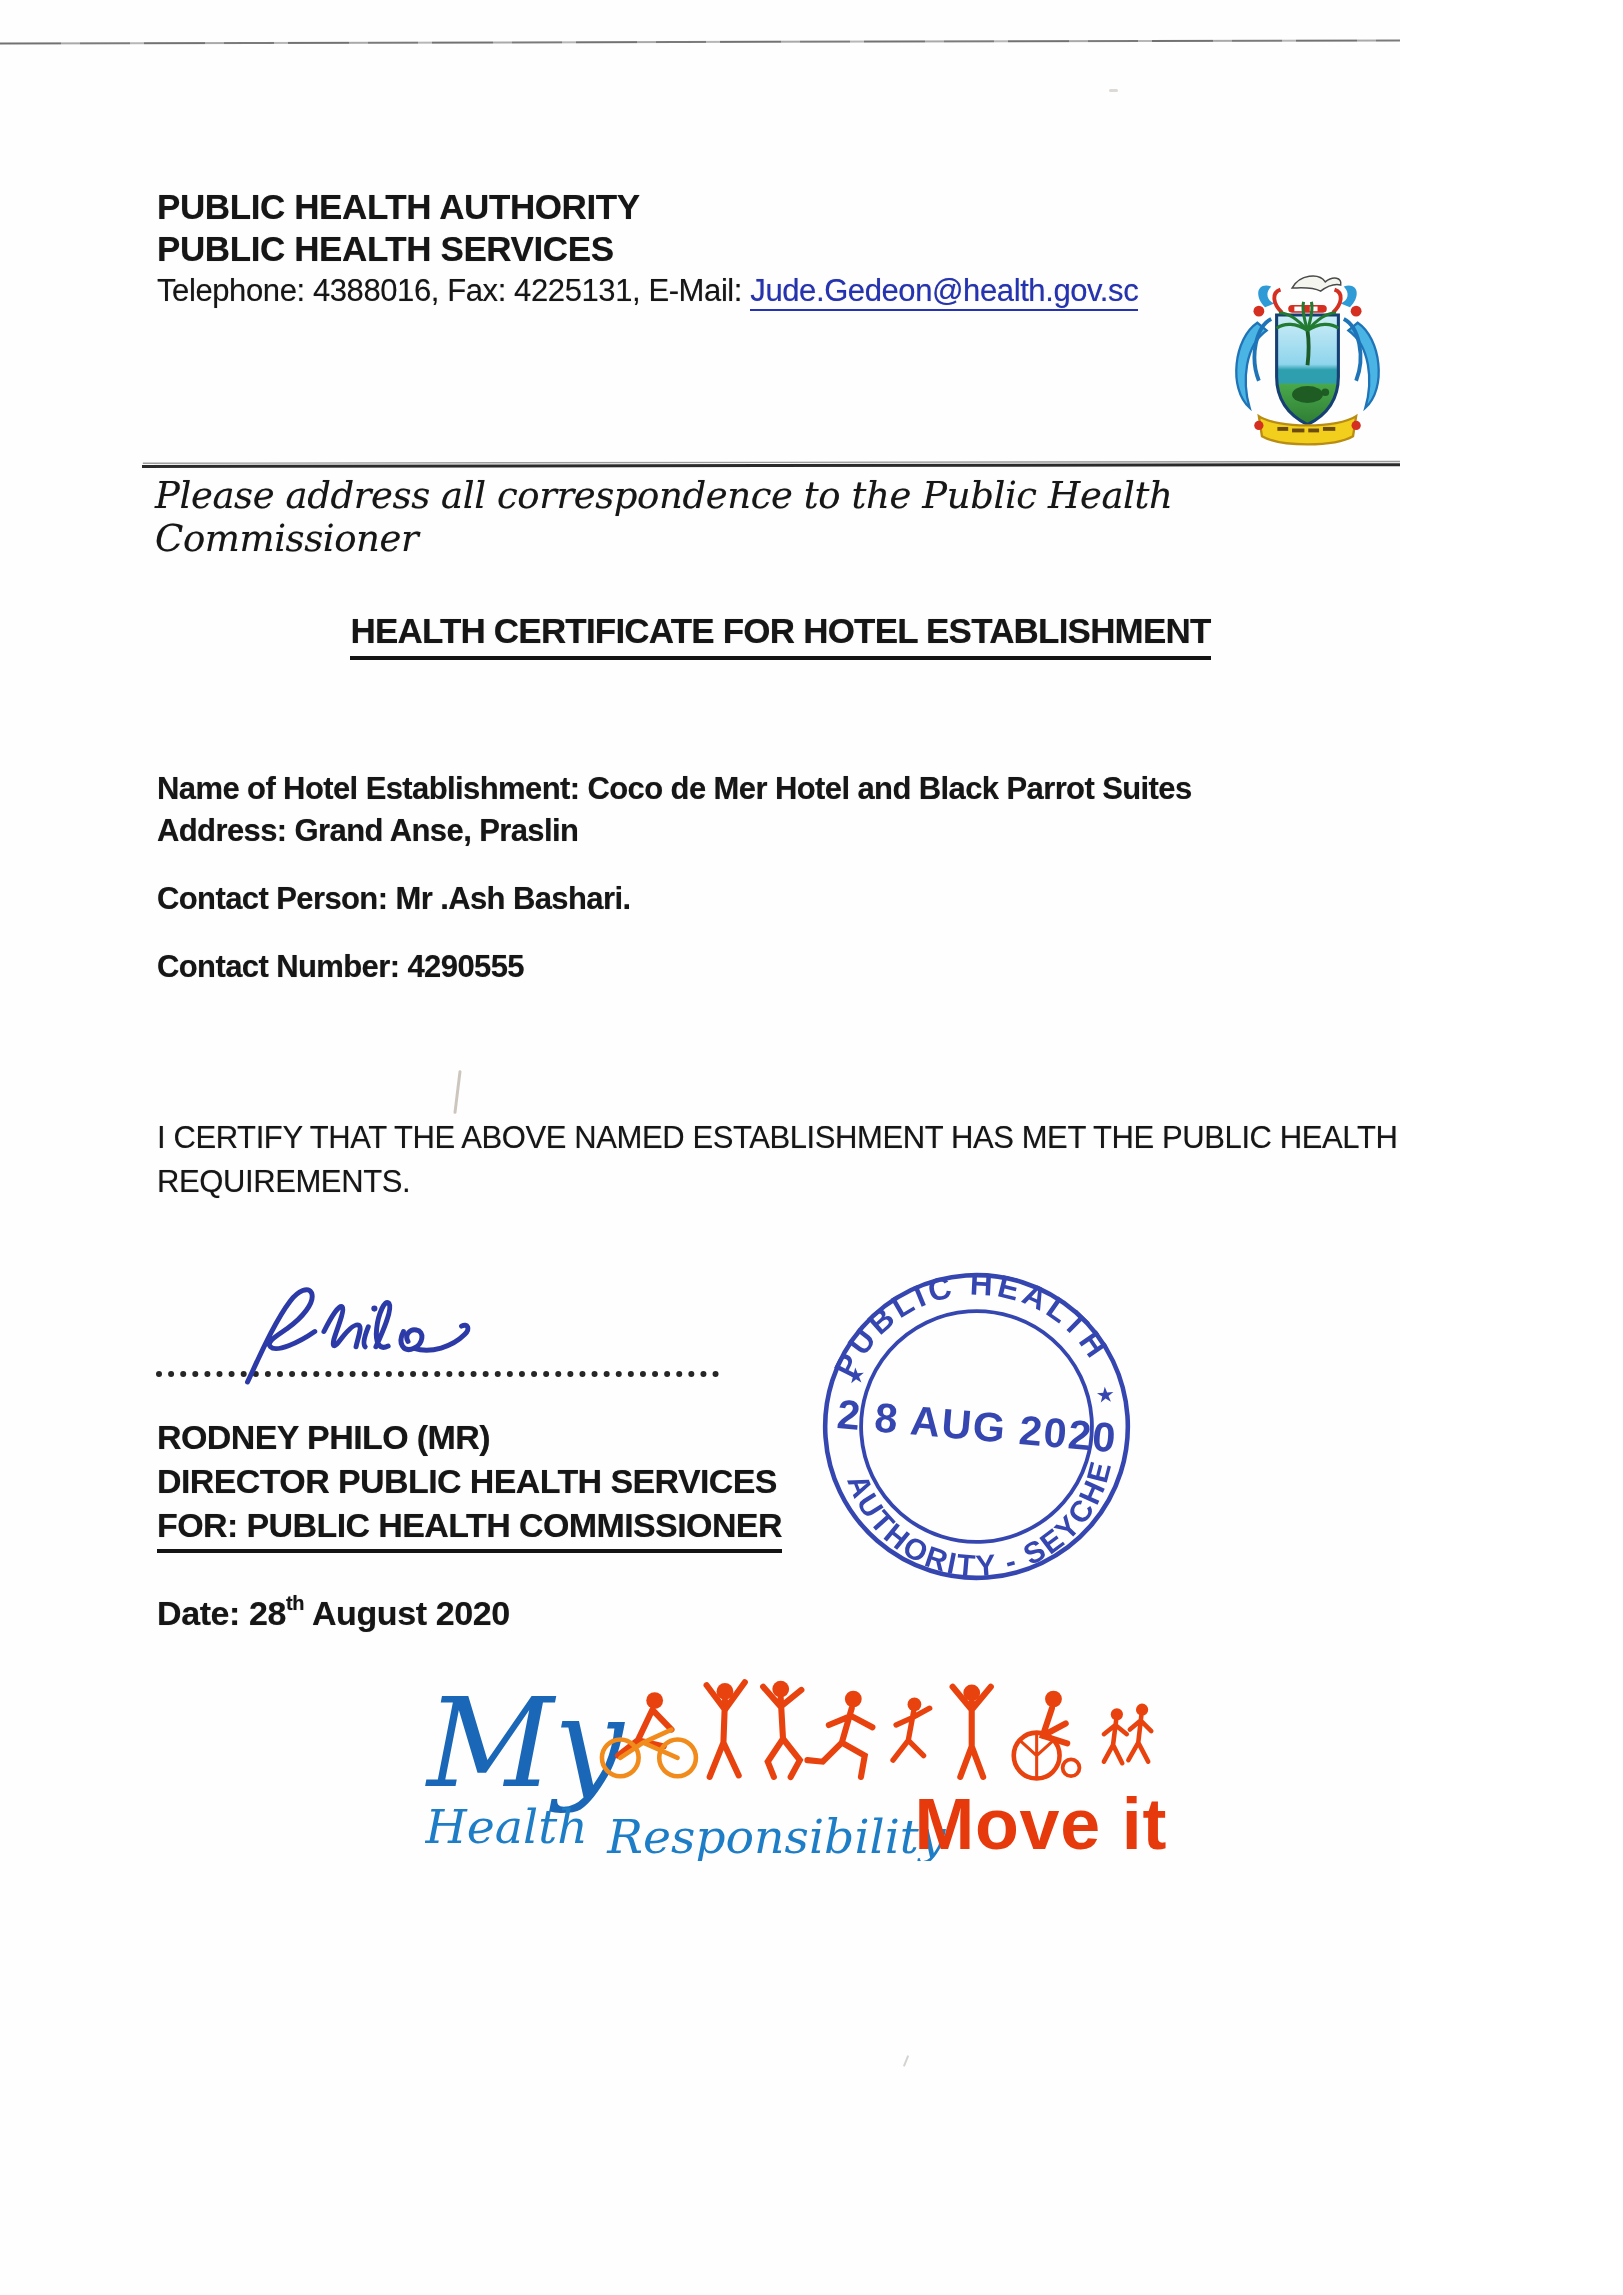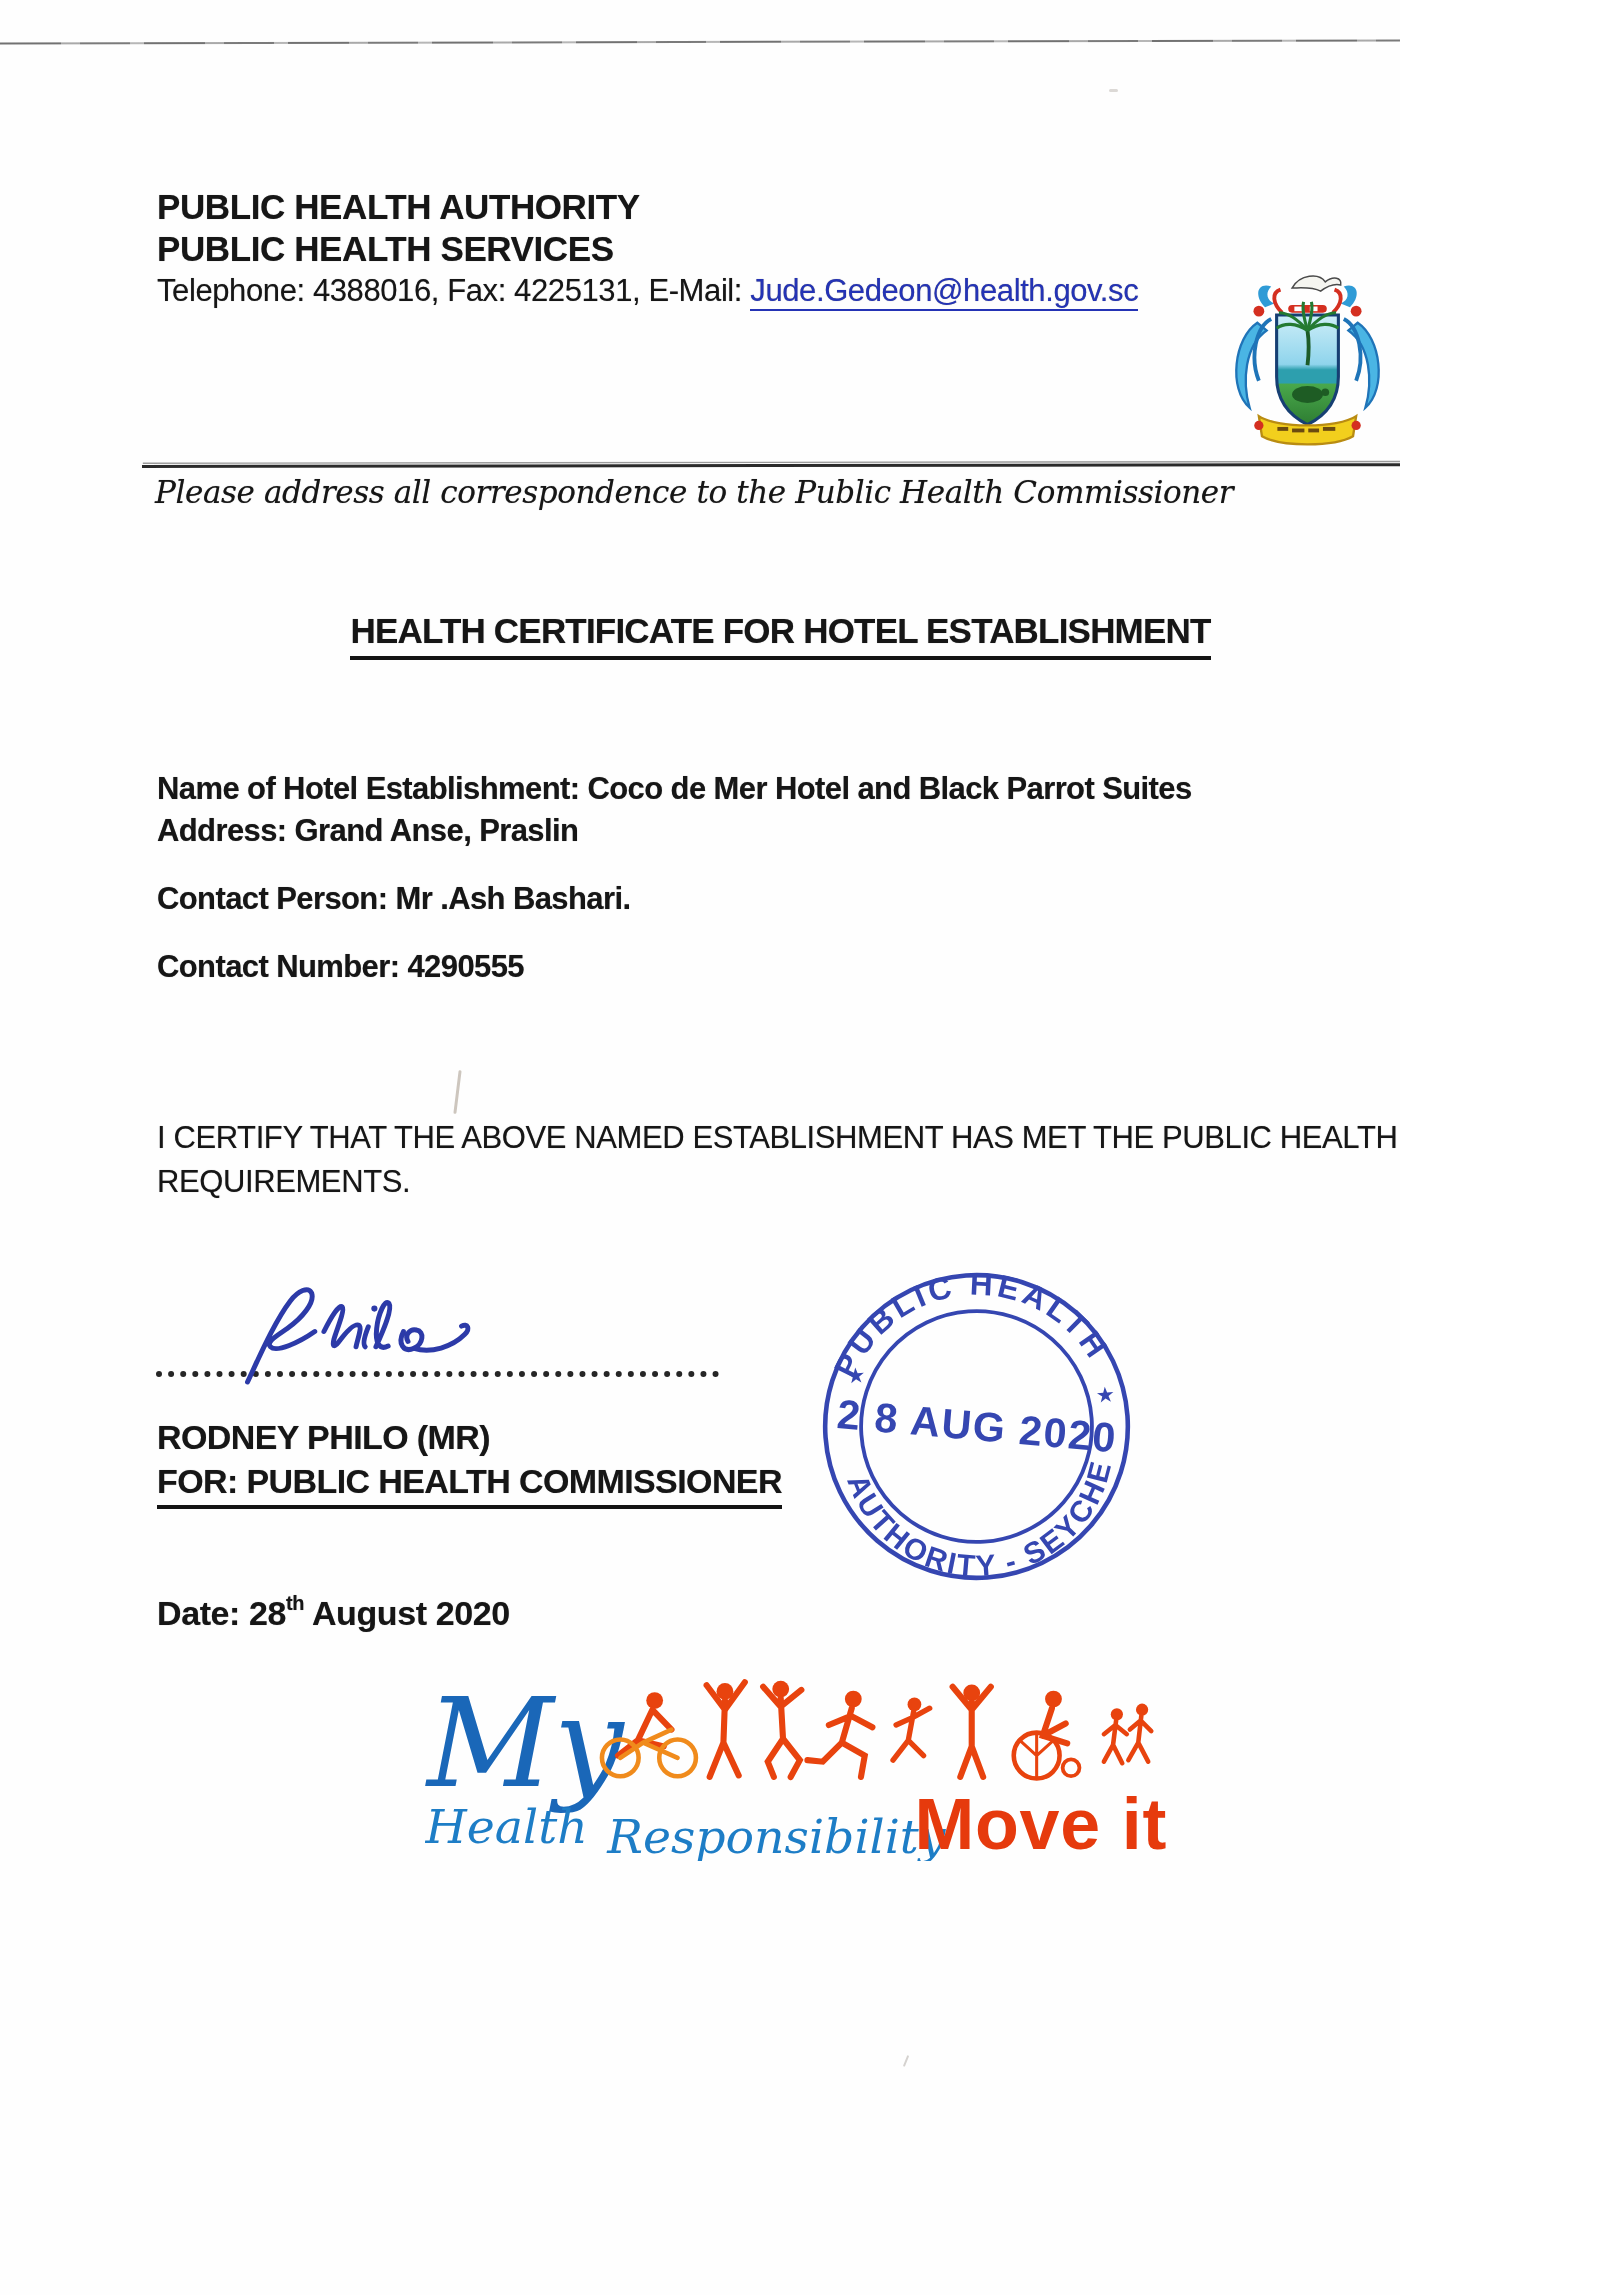--- a/index.html
+++ b/index.html
@@ -17,21 +17,21 @@
   .speck{ position:absolute; background:#cdc6be; border-radius:3.1px; }
   
   .header-block{ position:absolute; left:157px; top:186px; }
   .org-line{ font-size:35px; font-weight:bold; line-height:42px; letter-spacing:-0.4px; }
   .addr-line{ font-size:31px; line-height:42px; letter-spacing:-0.4px; }
   .email{ color:#2433b5; border-bottom:2.3px solid #2433b5; text-decoration:none; padding-bottom:0.8px; cursor:pointer; }
   .logo-arms{ position:absolute; left:1211px; top:264px; width:193px; height:187px; }
   .separator{ position:absolute; left:142px; top:464px; width:1275px; height:3.1px;
     background:#2b2b2b; box-shadow:0 -3.1px 0 -0.8px #9b9b9b; transform:rotate(-0.08deg); }
   .note-line{ position:absolute; left:155px; top:474px; font-family:"DejaVu Serif", serif;
-    font-style:italic; font-size:31px; letter-spacing:-0.4px; }
+    font-style:italic; font-size:37px; letter-spacing:-0.4px; }
   
   .doc-title{ position:absolute; left:115px; top:611px; width:1316px; text-align:center;
     font-size:35px; font-weight:bold; letter-spacing:-0.8px; }
   .doc-title span{ display:inline-block; border-bottom:4.6px solid #141414; padding-bottom:5.4px;margin-left:15px; }
   
   .field{ position:absolute; left:157px; font-size:31px; font-weight:bold; letter-spacing:-0.6px; }
   .f1{ top:771px; } .f2{ top:813px; } .f3{ top:881px; } .f4{ top:949px; }
   
   .statement{ position:absolute; left:157px; top:1116px; font-size:31px; font-weight:normal;
     letter-spacing:-0.4px; line-height:44px; }
@@ -134,20 +134,21 @@
       <path d="M196,90 C206,68 218,40 213,33 C208,27 199,47 197,66 C195,84 200,95 212,89"></path>
       <path d="M232,70 C224,86 232,98 246,92 C258,86 260,70 249,68 C241,66 233,74 238,83"></path>
       <path d="M246,92 C268,99 296,90 312,74 C320,66 316,59 308,63"></path>
     </g>
     <circle cx="194" cy="40" r="4" fill="#2c3aa8"></circle>
   </svg>
   <div class="dotted-line"></div>
 
   <div class="sig-block">
     <div class="ink">RODNEY PHILO (MR)</div>
+    <div class="ink">DIRECTOR PUBLIC HEALTH SERVICES</div>
     <div><span class="sig-for ink">FOR: PUBLIC HEALTH COMMISSIONER</span></div>
   </div>
 
   <svg class="stamp-svg" viewBox="0 0 420 420">
     <g transform="rotate(-4 210 210)" fill="none">
       <circle cx="210" cy="210" r="198" stroke="#2b3dad" stroke-width="6"></circle>
       <circle cx="210" cy="210" r="151" stroke="#2b3dad" stroke-width="5"></circle>
       <defs>
         <path id="arcTop" d="M55,134 A173,173 0 0 1 365,134"></path>
         <path id="arcBottom" d="M36,265 A178,178 0 0 0 384,265"></path>

